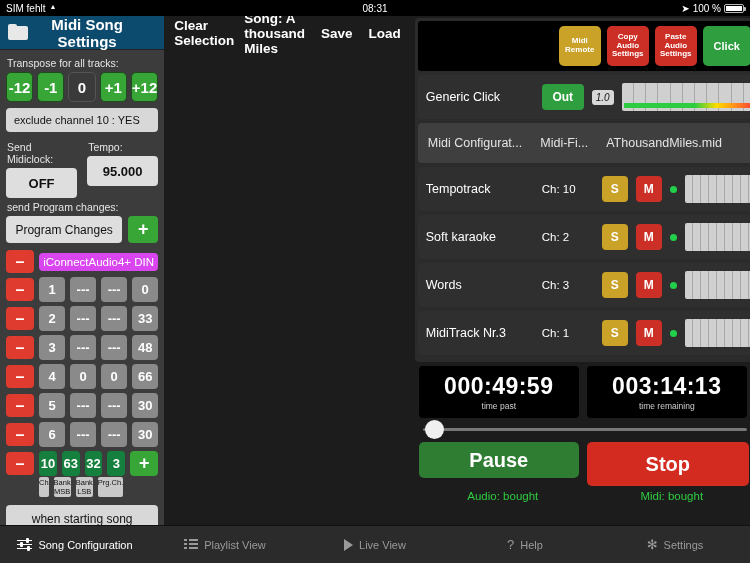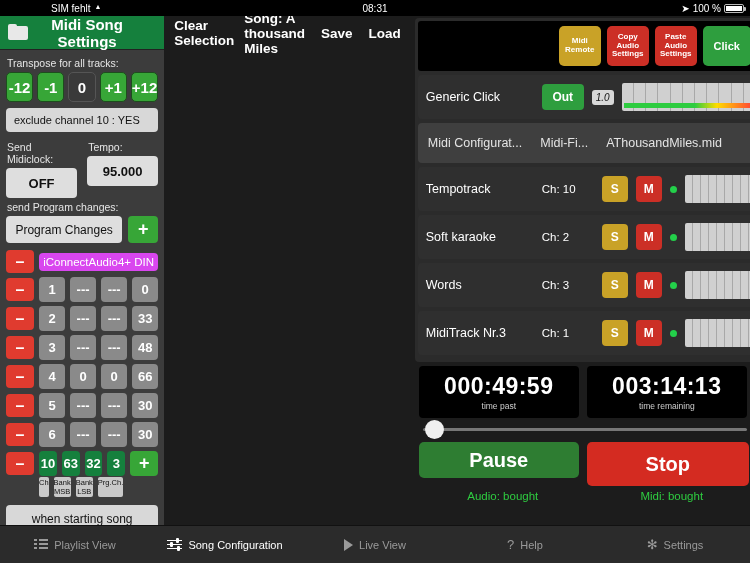--- a/index.html
+++ b/index.html
@@ -11,39 +11,39 @@
     overflow: hidden;
     -webkit-font-smoothing: antialiased;
   }
   .screen { position: relative; width:750px; height:563px; background:#0b0b0b; }
 
   
   .statusbar {
     height: 16px; background:#000; color:#fff; font-size:10px;
     display:flex; align-items:center; padding: 0 6px; position:relative;
   }
-  .sb-left { display:flex; align-items:center; gap:4px;margin-left:45px; }
+  .sb-left { display:flex; align-items:center; gap:4px; }
   .sb-center { position:absolute; left:0; right:0; text-align:center; font-size:10px; }
   .sb-right { margin-left:auto; display:flex; align-items:center; gap:3px; position:relative; z-index:2;}
   .wifi-ic { display:inline-block; width:9px; height:8px; position:relative; }
   .wifi-ic::after{content:"\25B2"; font-size:7px; position:absolute; left:0; top:-1px;}
   .batt {
     width:20px; height:9px; border:1px solid #bbb; border-radius:2px; position:relative; display:inline-block;
   }
   .batt::after{content:""; position:absolute; right:-3px; top:2px; width:2px; height:4px; background:#bbb; border-radius:0 1px 1px 0;}
   .batt i{position:absolute; left:1px; top:1px; bottom:1px; width:16px; background:#fff; display:block;}
 
   
   .body { display:flex; height: 547px; }
   .left { width:247px; background:#3c3c3c; display:flex; flex-direction:column; }
   .right { flex:1; background:#1c1c1c; display:flex; flex-direction:row; }
 
   
   .lhead {
-    height:34px; background:#15803d; display:flex; align-items:center;
+    height:34px; background:#0c4a6e; display:flex; align-items:center;
     border-bottom:1px solid #222; padding:4px 8px; gap:8px;
   }
   .folder-ic { width:22px; height:17px; position:relative; }
   .folder-ic::before{
     content:""; position:absolute; left:0; top:2px; width:20px; height:14px;
     background:#e8e8e8; border-radius:2px;
   }
   .folder-ic::after{
     content:""; position:absolute; left:0; top:0px; width:9px; height:4px;
     background:#e8e8e8; border-radius:2px 2px 0 0;
@@ -544,46 +544,46 @@
         <div class="statusline">
           <div class="a">Audio: bought</div>
           <div class="b">Midi: bought</div>
         </div>
 
       </div>
     </div>
   </div>
 
   <div class="tabbar">
+    <div class="tab active">
+      <span class="ic">
+        <span class="slider-ic">
+            <span></span>
+            <span></span>
+            <span></span>
+            <b></b>
+            <b></b>
+            <b></b>
+          </span>
+      </span>
+      <span>Song Configuration</span>
+    </div>
     <div class="tab">
       <span class="ic">
         <span class="list-ic">
             <span></span>
             <span></span>
             <span></span>
             <i></i>
             <i></i>
             <i></i>
           </span>
       </span>
       <span>Playlist View</span>
     </div>
-    <div class="tab active">
-      <span class="ic">
-        <span class="slider-ic">
-            <span></span>
-            <span></span>
-            <span></span>
-            <b></b>
-            <b></b>
-            <b></b>
-          </span>
-      </span>
-      <span>Song Configuration</span>
-    </div>
     <div class="tab">
       <span class="ic">
           <span class="play-ic"></span>
         </span>
       <span>Live View</span>
     </div>
     <div class="tab">
       <span class="ic">?</span>
       <span>Help</span>
     </div>

